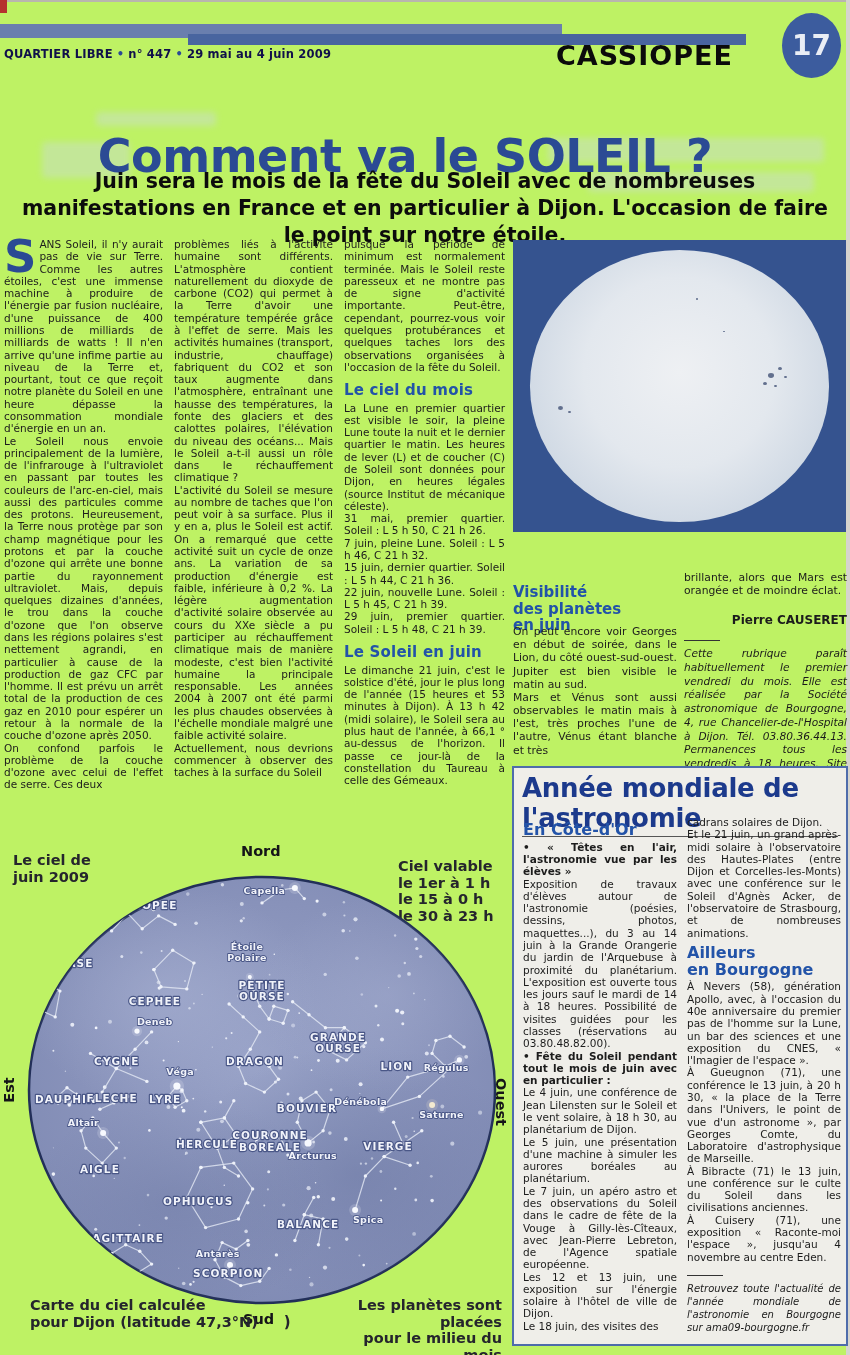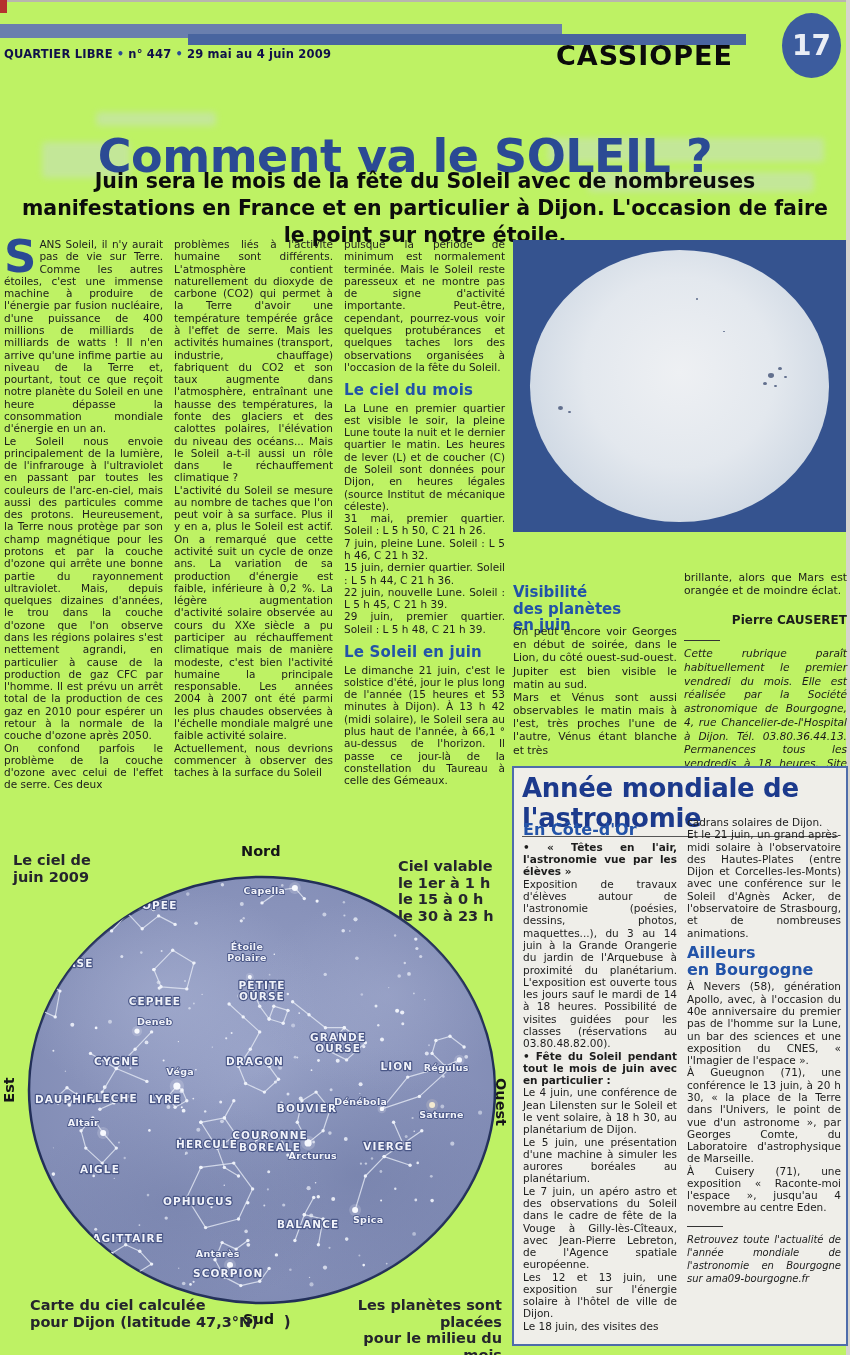--- a/index.html
+++ b/index.html
@@ -170,20 +170,21 @@
         </div>
     </div>
     <div class="box-col" id="boxR">
       <p>cadrans solaires de Dijon.</p>
       <p>Et le 21 juin, un grand après-midi solaire à l'observatoire des Hautes-Plates (entre Dijon et Corcelles-les-Monts) avec une conférence sur le Soleil d'Agnès Acker, de l'observatoire de Strasbourg, et de nombreuses animations.</p>
       <h4 class="blue">Ailleurs
 en Bourgogne</h4>
       <div>
           <p>À Nevers (58), génération Apollo, avec, à l'occasion du 40e anniversaire du premier pas de l'homme sur la Lune, un bar des sciences et une exposition du CNES, « l'Imagier de l'espace ».</p>
           <p>À Gueugnon (71), une conférence le 13 juin, à 20 h 30, « la place de la Terre dans l'Univers, le point de vue d'un astronome », par Georges Comte, du Laboratoire d'astrophysique de Marseille.</p>
+          <p>À Bibracte (71) le 13 juin, une conférence sur le culte du Soleil dans les civilisations anciennes.</p>
           <p>À Cuisery (71), une exposition « Raconte-moi l'espace », jusqu'au 4 novembre au centre Eden.</p>
         </div>
       <div class="mini-rule"></div>
       <div class="note">Retrouvez toute l'actualité de l'année mondiale de l'astronomie en Bourgogne sur ama09-bourgogne.fr</div>
     </div>
   </div>
 
   <div class="cap" style="left:13px;top:852px;">Le ciel de
 juin 2009</div>
   <div class="cardinal" style="left:241px;top:843px;">Nord</div>

